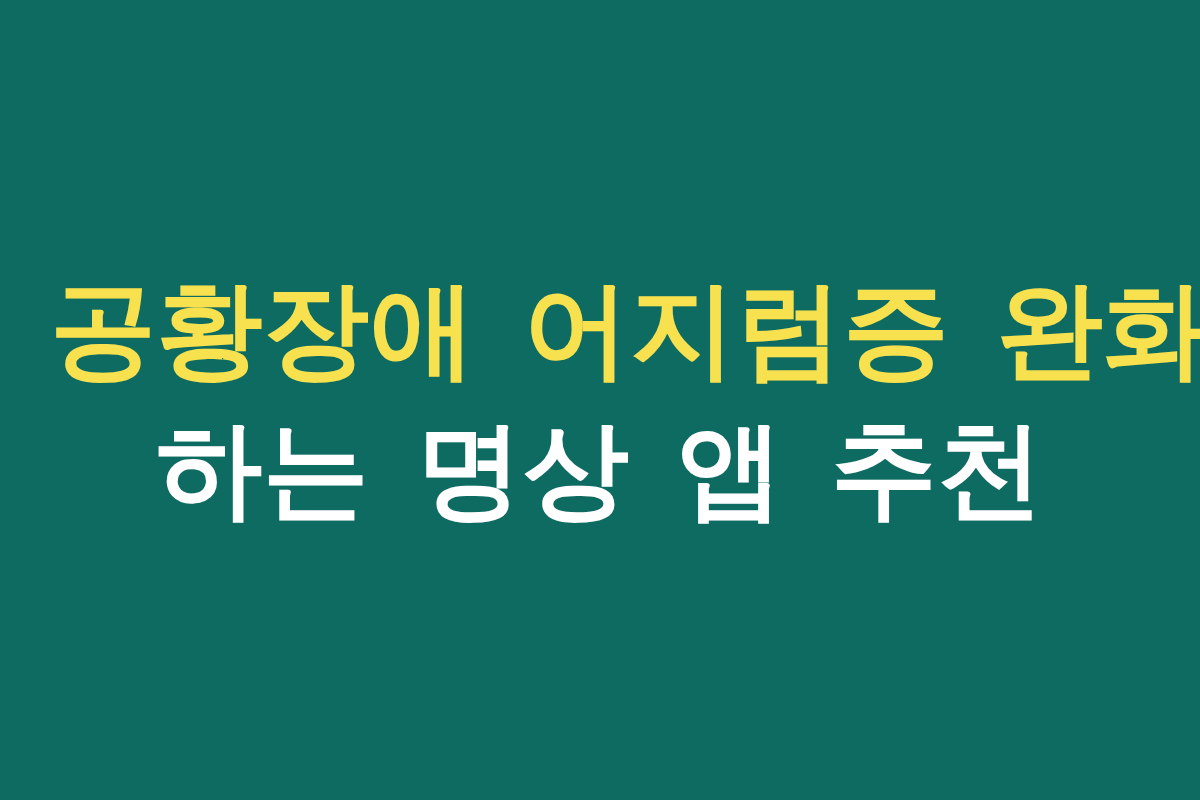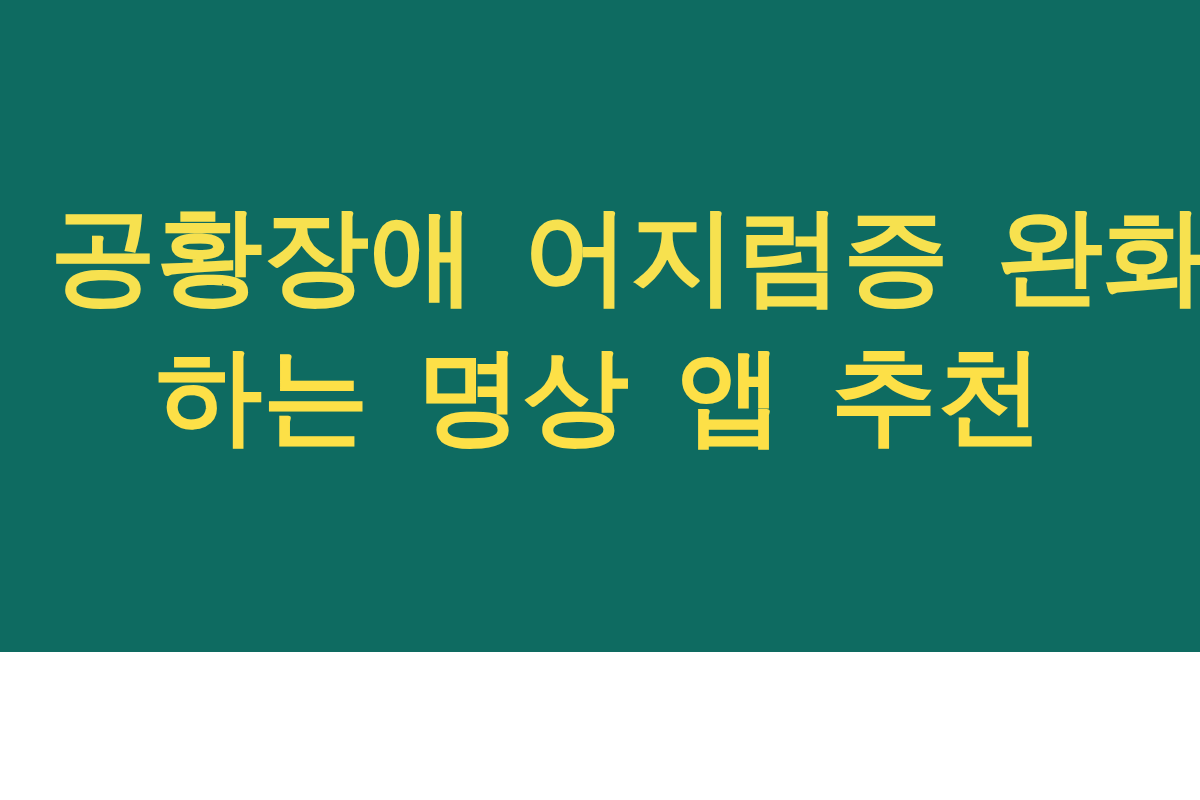--- a/index.html
+++ b/index.html
@@ -11,21 +11,21 @@
   body {
     width: 1200px;
     height: 800px;
     overflow: hidden;
     font-family: "DejaVu Sans", "Liberation Sans", sans-serif;
   }
 
   #thumbnail-canvas {
     position: relative;
     width: 1200px;
-    height: 652px;
+    height: 800px;
     background-color: #0e6b61;
     display: flex;
     align-items: center;
     justify-content: center;
     box-sizing: border-box;
   }
 
   #title-block {
     width: 1100px;
     text-align: center;
@@ -56,17 +56,17 @@
 </style>
 </head>
 <body>
 
 <div id="thumbnail-canvas" style="background-color: rgb(14, 107, 97);">
 
   <div id="title-block" style="text-align: center;">
 
     <span id="title-line-1" class="title-line" style="color: rgb(247, 225, 79);">공황장애 어지럼증 완화</span>
 
-    <span id="title-line-2" class="title-line" style="color: #fde047;">하는 명상 앱 추천</span>
+    <span id="title-line-2" class="title-line" style="color: #ffffff;">하는 명상 앱 추천</span>
 
   </div>
 
 </div>
 
 </body></html>

